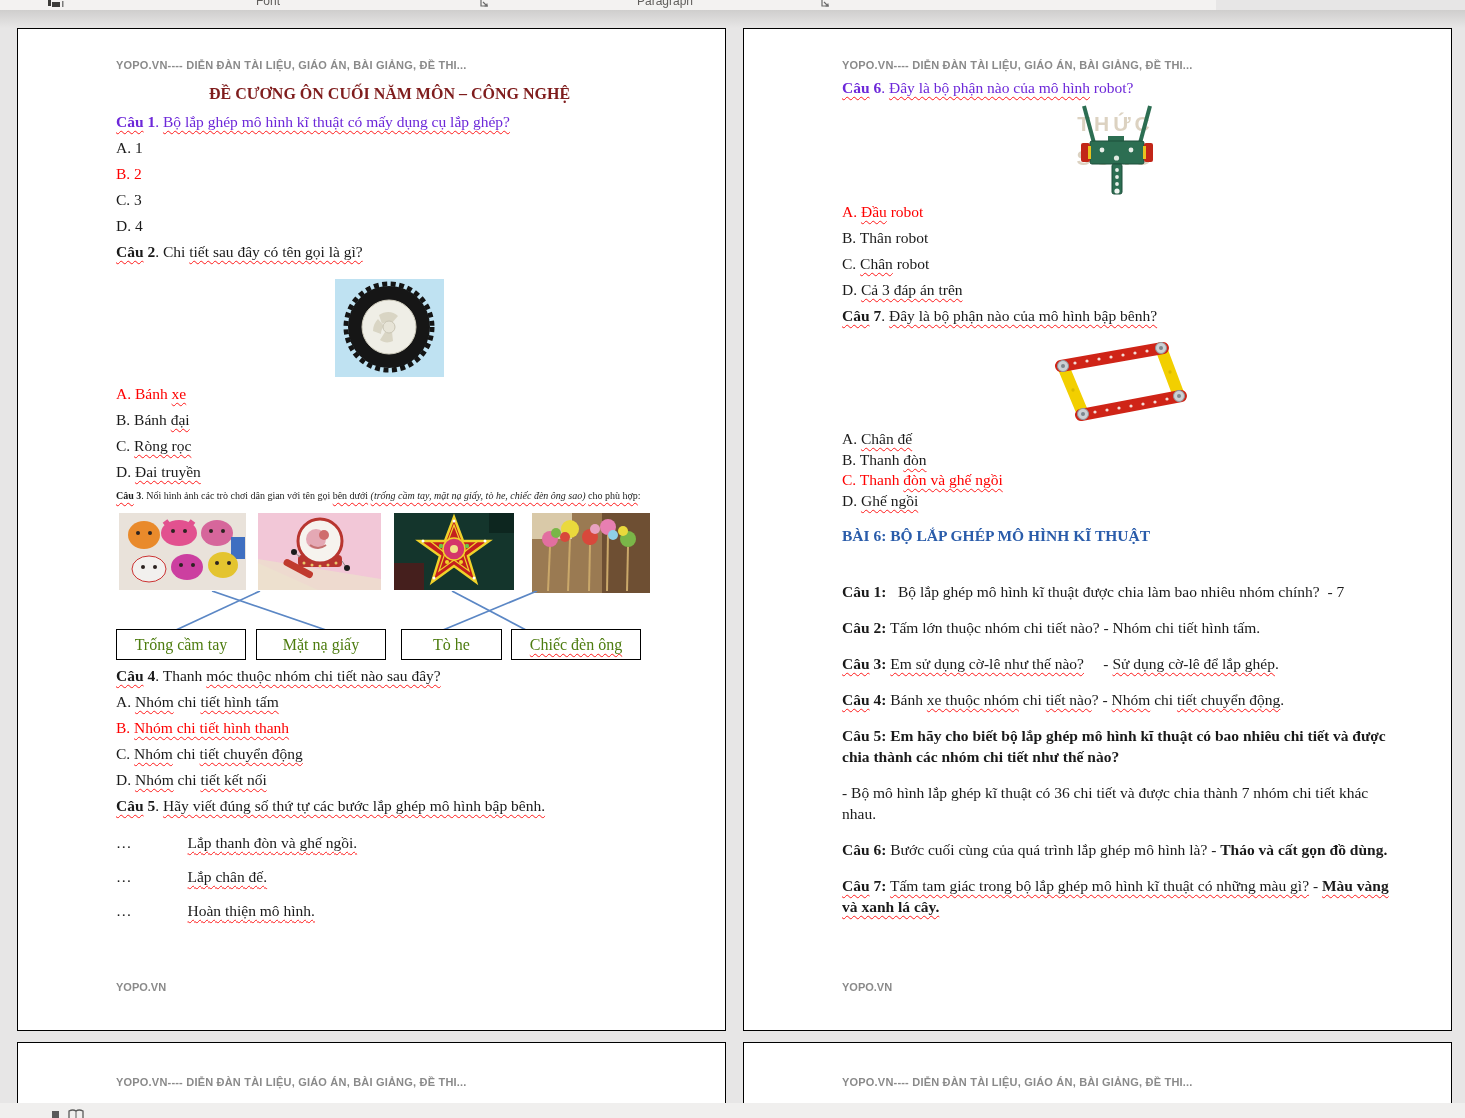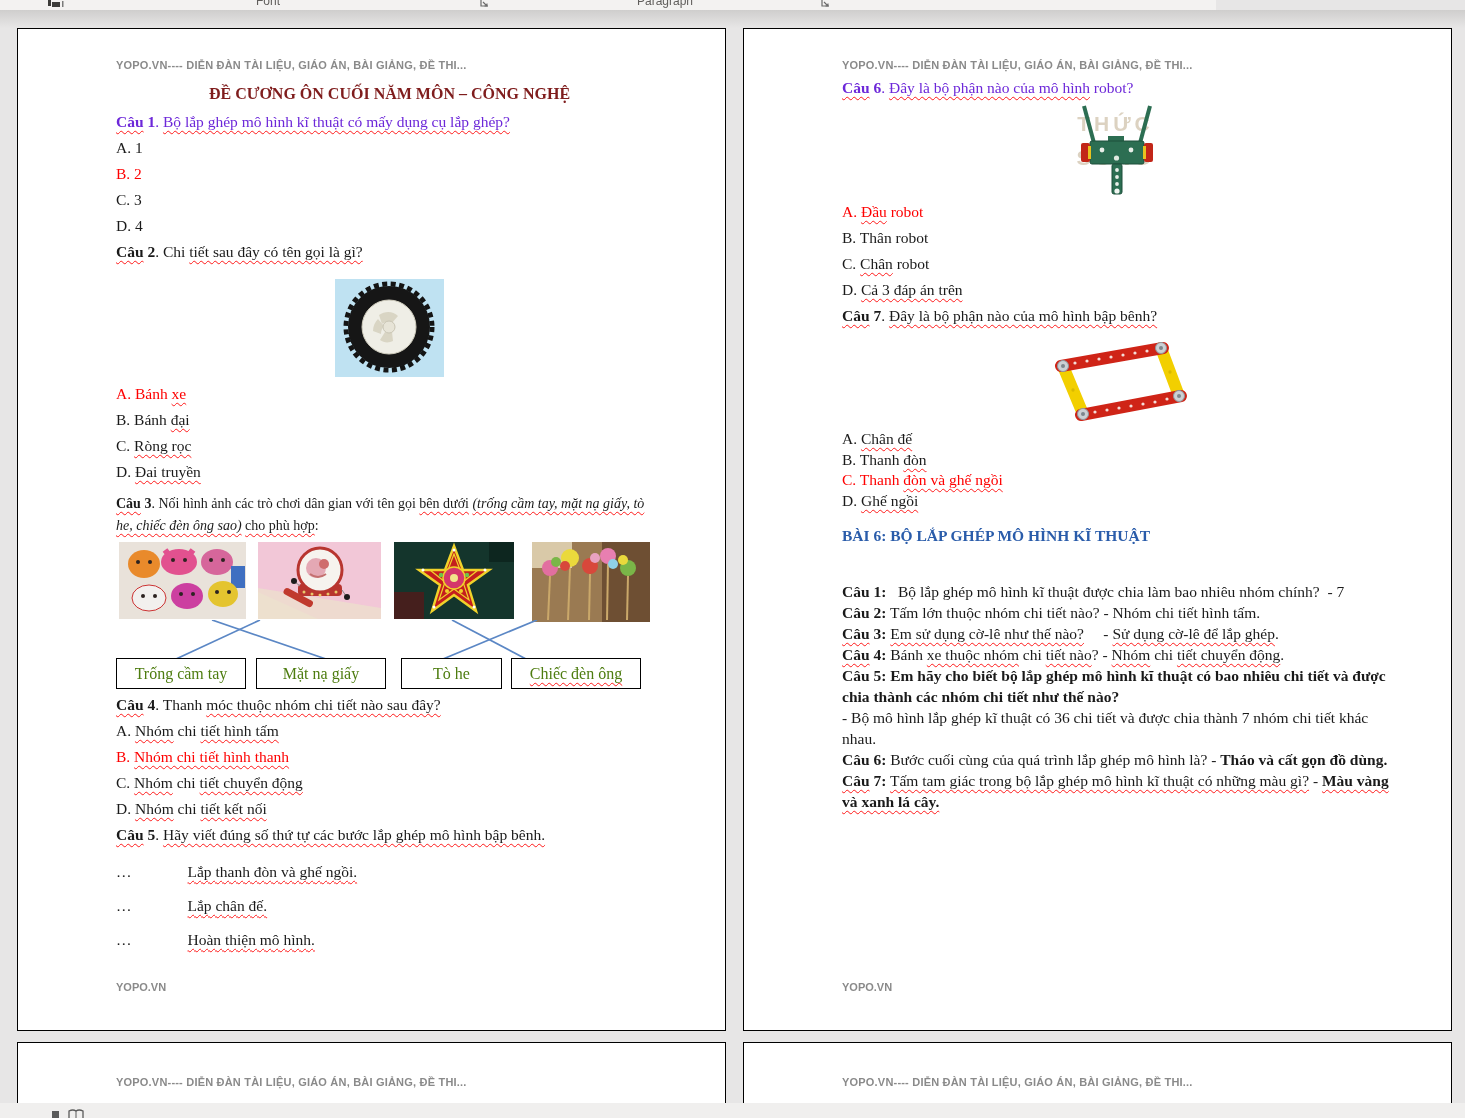--- a/index.html
+++ b/index.html
@@ -25,25 +25,25 @@
   .content{position:relative;padding:30px 62px 0 98px;}
   .content3{position:relative;padding:33px 62px 0 98px;}
   .doc-hdr{font-family:"Liberation Sans","DejaVu Sans",sans-serif;font-size:11px;font-weight:bold;
            color:#8a8a8a;letter-spacing:.2px;}
   .doc-ftr{position:absolute;left:98px;top:952px;font-family:"Liberation Sans","DejaVu Sans",sans-serif;
            font-size:11px;font-weight:bold;color:#8a8a8a;text-align:right;}
   
   .blk-title{margin-top:12px;font-size:16px;font-weight:bold;text-align:center;color:#7f1d1d;line-height:22px;}
   .blk-q{margin-top:0;font-size:15.5px;line-height:26px;color:#1a1a1a;}
   .blk-q1{margin-top:4px;font-size:15.5px;line-height:26px;color:#6d28d9;}
-  .blk-qwrap{font-size:14px;line-height:21.5px;color:#1a1a1a;margin-top:8px;}
+  .blk-qwrap{font-size:10px;line-height:21.5px;color:#1a1a1a;}
   .blk-opt{font-size:15.5px;line-height:26px;color:#1a1a1a;}
   .blk-optt{font-size:15.5px;line-height:20.5px;color:#1a1a1a;}
   .blk-step{margin-top:13px;font-size:15.5px;line-height:21px;color:#1a1a1a;}
-  .blk-qa{font-size:15.5px;line-height:21px;color:#1a1a1a;}
+  .blk-qa{margin-top:15px;font-size:15.5px;line-height:21px;color:#1a1a1a;}
   .blk-qafirst{margin-top:34px;font-size:15.5px;line-height:21px;color:#1a1a1a;}
   .blk-hblue{margin-top:14px;font-size:15.5px;line-height:22px;color:#2a5caa;font-weight:bold;}
   .blk-fig{margin-top:6px;text-align:center;}
   .b{font-weight:bold;}
   .i{font-style:italic;}
   .r{color:#fe0000;}
   .w{text-decoration-line:underline;text-decoration-style:wavy;text-decoration-color:#ff1a1a;
      text-decoration-thickness:1px;text-underline-offset:3px;text-decoration-skip-ink:none;}
   .tab{display:inline-block;width:56px;}
   

